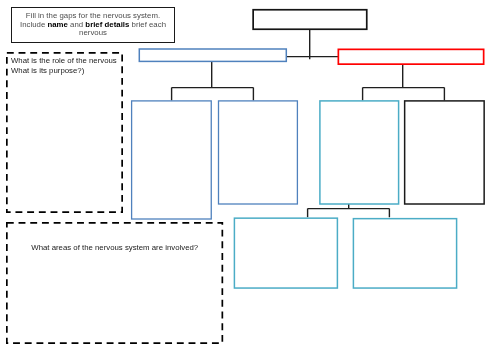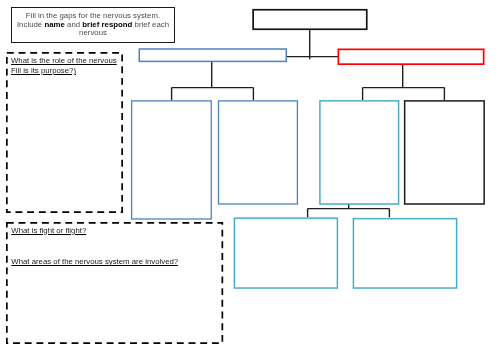--- a/index.html
+++ b/index.html
@@ -3,21 +3,21 @@
 <meta charset="utf-8">
 <style>
   html,body{margin:0;padding:0;}
   body{width:500px;height:353px;background:#ffffff;font-family:"Liberation Sans",sans-serif;overflow:hidden;position:relative;}
   .page{position:absolute;left:0;top:0;width:500px;height:353px;}
   .abs{position:absolute;box-sizing:border-box;}
   .hdr{left:11px;top:7.3px;width:164px;height:35.4px;border:1.5px solid #1a1a1a;background:#fff;
        display:flex;align-items:center;justify-content:center;}
   .hdr-txt{font-size:7.8px;line-height:8.6px;text-align:center;color:#4d4d4d;padding:0 1px;letter-spacing:0.02px;}
   .hdr-txt b{color:#000;font-weight:bold;}
-  .dashbox{background:transparent;text-decoration:underline;}
+  .dashbox{background:transparent;}
   .dash1{left:6px;top:52px;width:117px;height:161px;}
   .dash2{left:5.8px;top:221.8px;width:217.2px;height:122px;}
   .dashsvg{position:absolute;left:0;top:0;width:100%;height:100%;overflow:visible;}
   .qtext{font-size:7.8px;line-height:10.5px;color:#1a1a1a;}
   svg.lines{position:absolute;left:0;top:0;width:500px;height:353px;overflow:visible;}
 </style>
 </head>
 <body>
 
 <div class="page">
@@ -37,39 +37,38 @@
       <rect x="218.5" y="100.9" width="78.9" height="103.1" fill="#ffffff" stroke="#4f81bd" stroke-width="1.3"></rect>
       <rect x="319.9" y="100.9" width="78.7" height="103.1" fill="#ffffff" stroke="#4bacc6" stroke-width="1.5"></rect>
       <rect x="404.65" y="100.9" width="79.5" height="103.1" fill="#ffffff" stroke="#1a1a1a" stroke-width="1.5"></rect>
       <rect x="234.4" y="218.15" width="103" height="69.9" fill="#ffffff" stroke="#4bacc6" stroke-width="1.5"></rect>
       <rect x="353.4" y="218.65" width="103.2" height="69.4" fill="#ffffff" stroke="#4bacc6" stroke-width="1.5"></rect>
     </svg>
 
   <div class="abs hdr">
     <div class="hdr-txt">
       <span>Fill in the gaps for the nervous system.</span><br>
-      <span>Include </span><b>name</b><span> and </span><b>brief respond</b><span> brief each</span><br>
+      <span>Include </span><b>name</b><span> and </span><b>brief details</b><span> brief each</span><br>
       <span>nervous</span>
     </div>
   </div>
 
   <div class="abs dashbox dash1">
     <svg class="dashsvg" viewBox="0 0 117 161">
         <g fill="none" stroke="#000" stroke-width="1.7" stroke-dasharray="6.9 4.8">
           <path d="M0.85 0.85 H116.15 V160.15 H0.85 Z"></path>
         </g>
       </svg>
     <div class="qtext" style="position:relative;padding:3.6px 4px 0 5px;">
       <div>What is the role of the nervous</div>
-      <div>Fill is its purpose?)</div>
+      <div>What is its purpose?)</div>
     </div>
   </div>
 
   <div class="abs dashbox dash2">
     <svg class="dashsvg" viewBox="0 0 217.2 122">
         <g fill="none" stroke="#000" stroke-width="1.7" stroke-dasharray="6.9 4.8">
           <path d="M0.85 0.85 H216.35 V121.15 H0.85 Z"></path>
         </g>
       </svg>
-    <div class="qtext" style="position:relative;padding:4px 6px 0 5.5px;">What is fight or flight?</div>
-    <div class="qtext" style="position:relative;padding:21px 6px 0 5.5px;">What areas of the nervous system are involved?</div>
+    <div class="qtext" style="position:relative;padding:21px 6px 0 5.5px;margin-left:20px;">What areas of the nervous system are involved?</div>
   </div>
 </div>
 
 </body></html>

